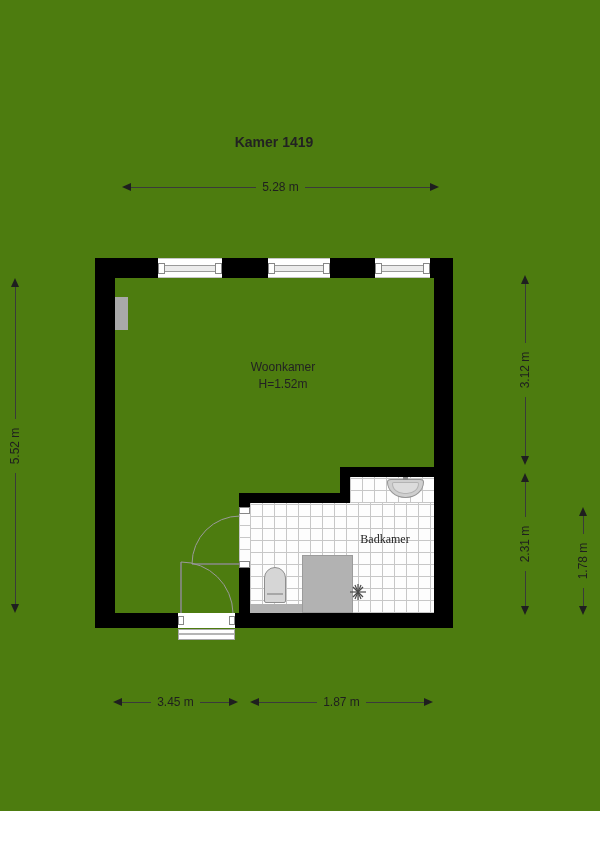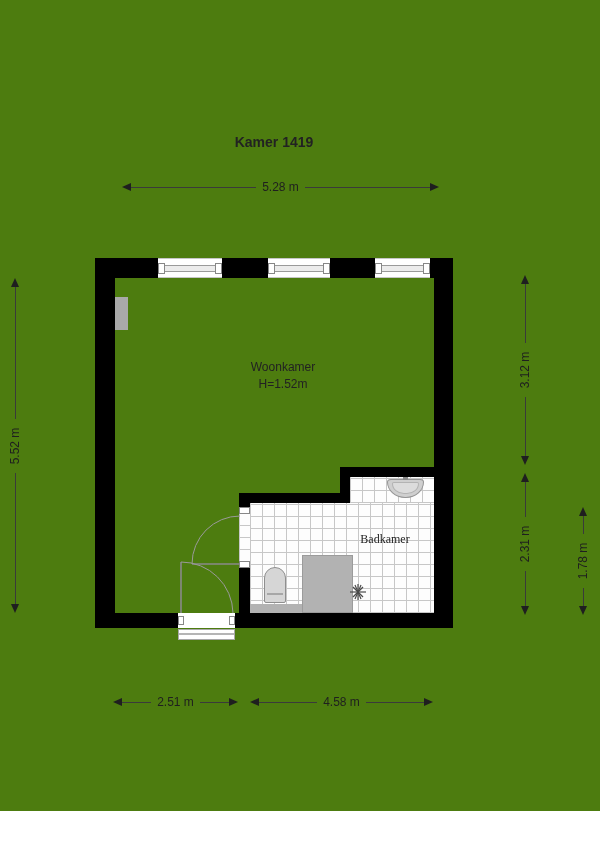--- a/index.html
+++ b/index.html
@@ -104,29 +104,29 @@
     <span class="vlbl">
         <span class="rot">1.78 m</span>
       </span>
     <span class="ln"></span>
       <span class="ar-d"></span>
   </div>
 
   <div class="dim dim-h" style="left:113px;top:695px;width:125px;">
     <span class="ar-l"></span>
       <span class="ln"></span>
-    <span class="lbl">2.51 m</span>
+    <span class="lbl">3.45 m</span>
     <span class="ln"></span>
       <span class="ar-r"></span>
   </div>
 
   <div class="dim dim-h" style="left:250px;top:695px;width:183px;">
     <span class="ar-l"></span>
       <span class="ln"></span>
-    <span class="lbl">4.58 m</span>
+    <span class="lbl">1.87 m</span>
     <span class="ln"></span>
       <span class="ar-r"></span>
   </div>
 
   <div class="tiles" style="left:250px;top:503px;width:184px;height:110px;"></div>
   <div class="tiles" style="left:350px;top:477px;width:84px;height:26px;"></div>
 
   <div class="ledge" style="left:250px;top:604px;width:53px;height:9px;"></div>
   <div class="shower" style="left:302px;top:555px;width:51px;height:58px;"></div>
   <div class="toilet" style="left:264px;top:567px;width:22px;height:36px;">

